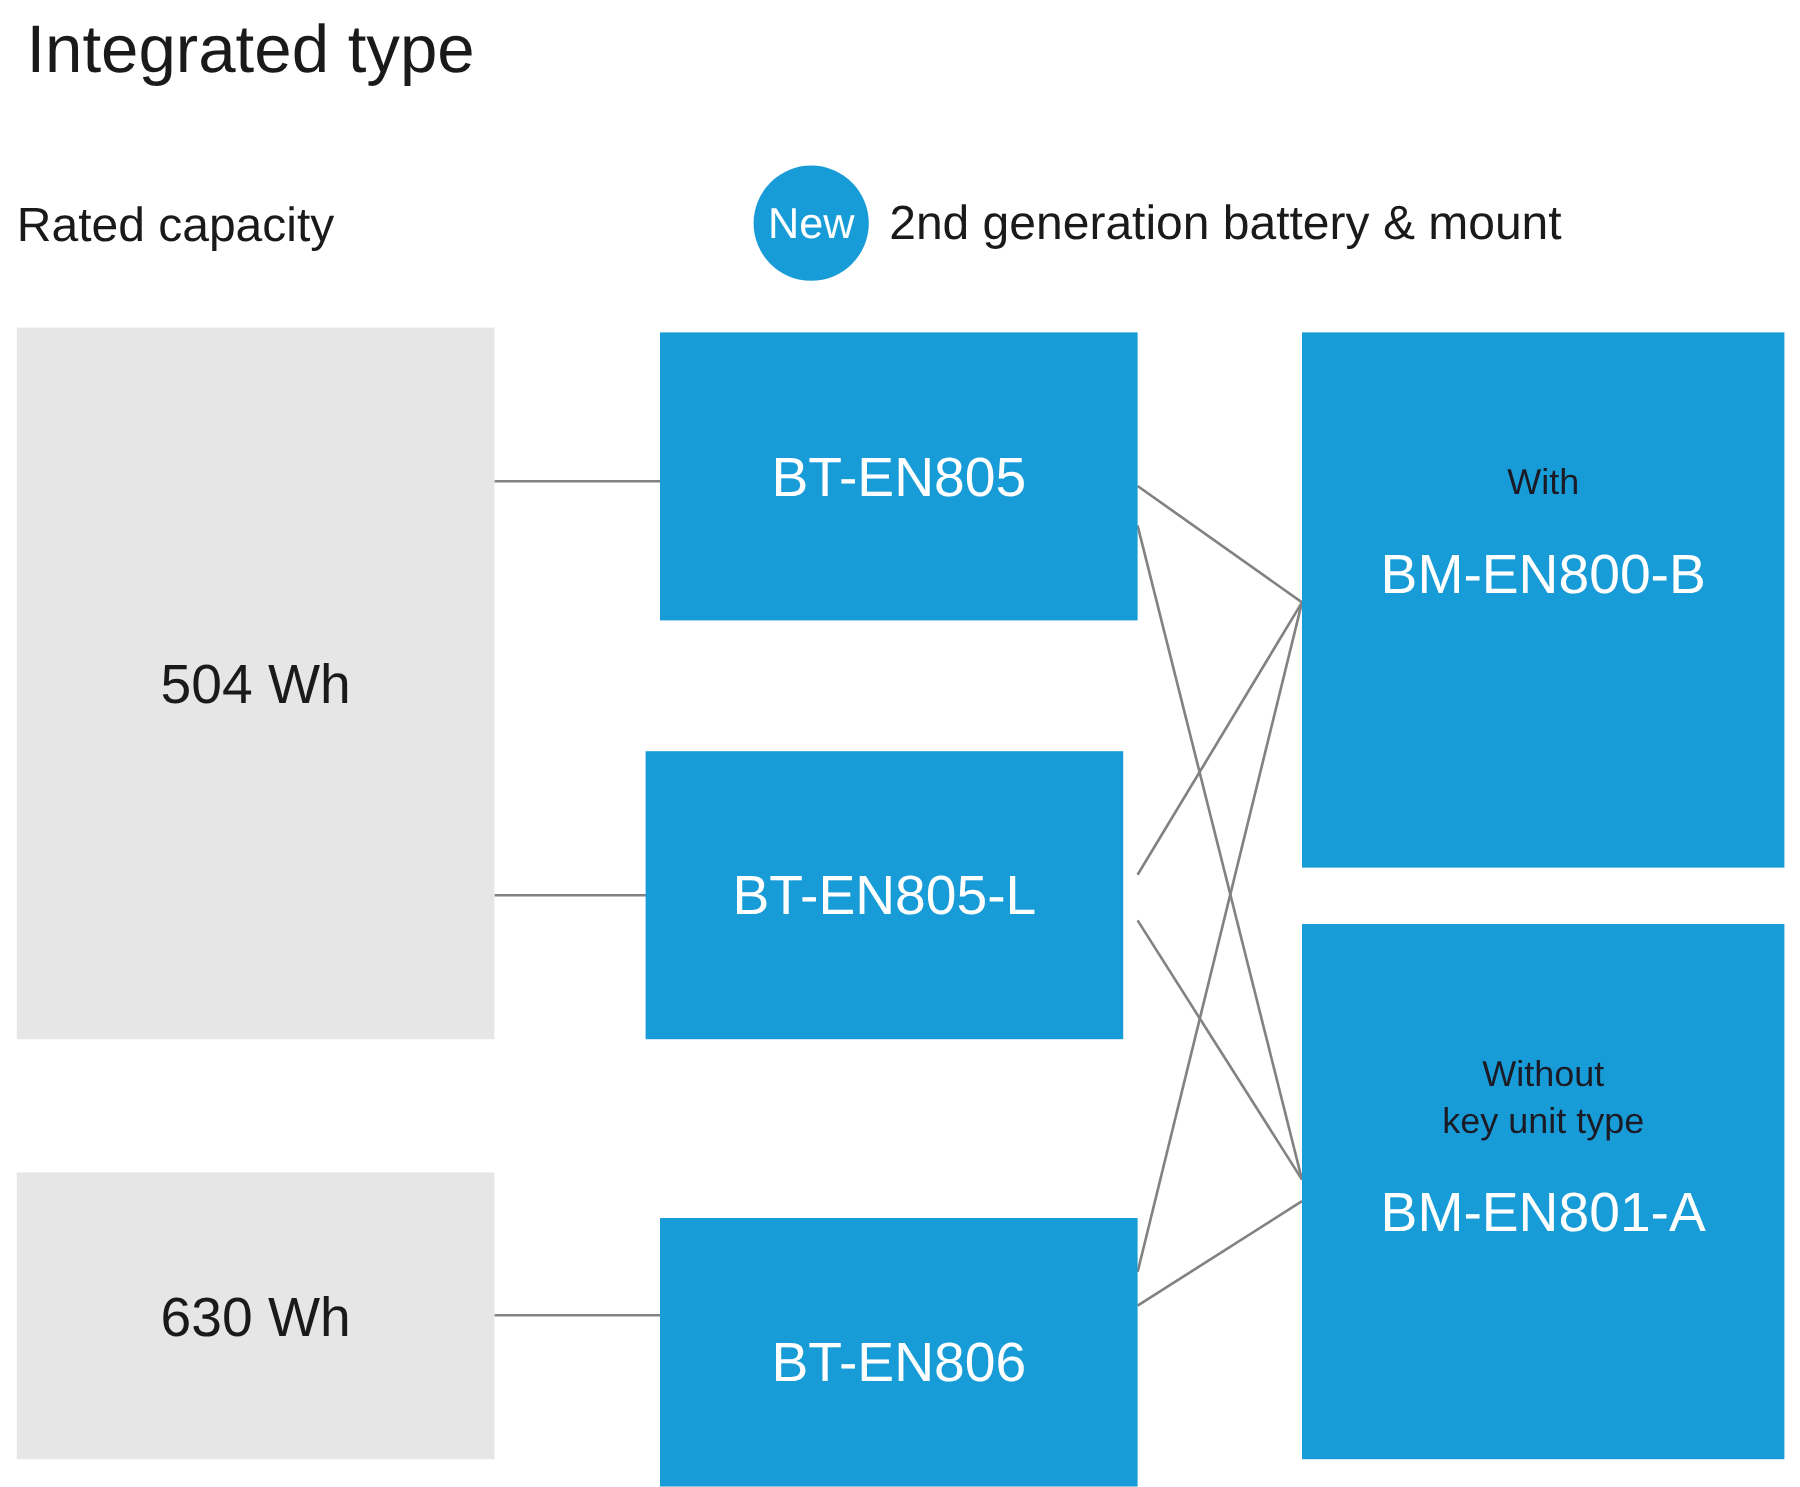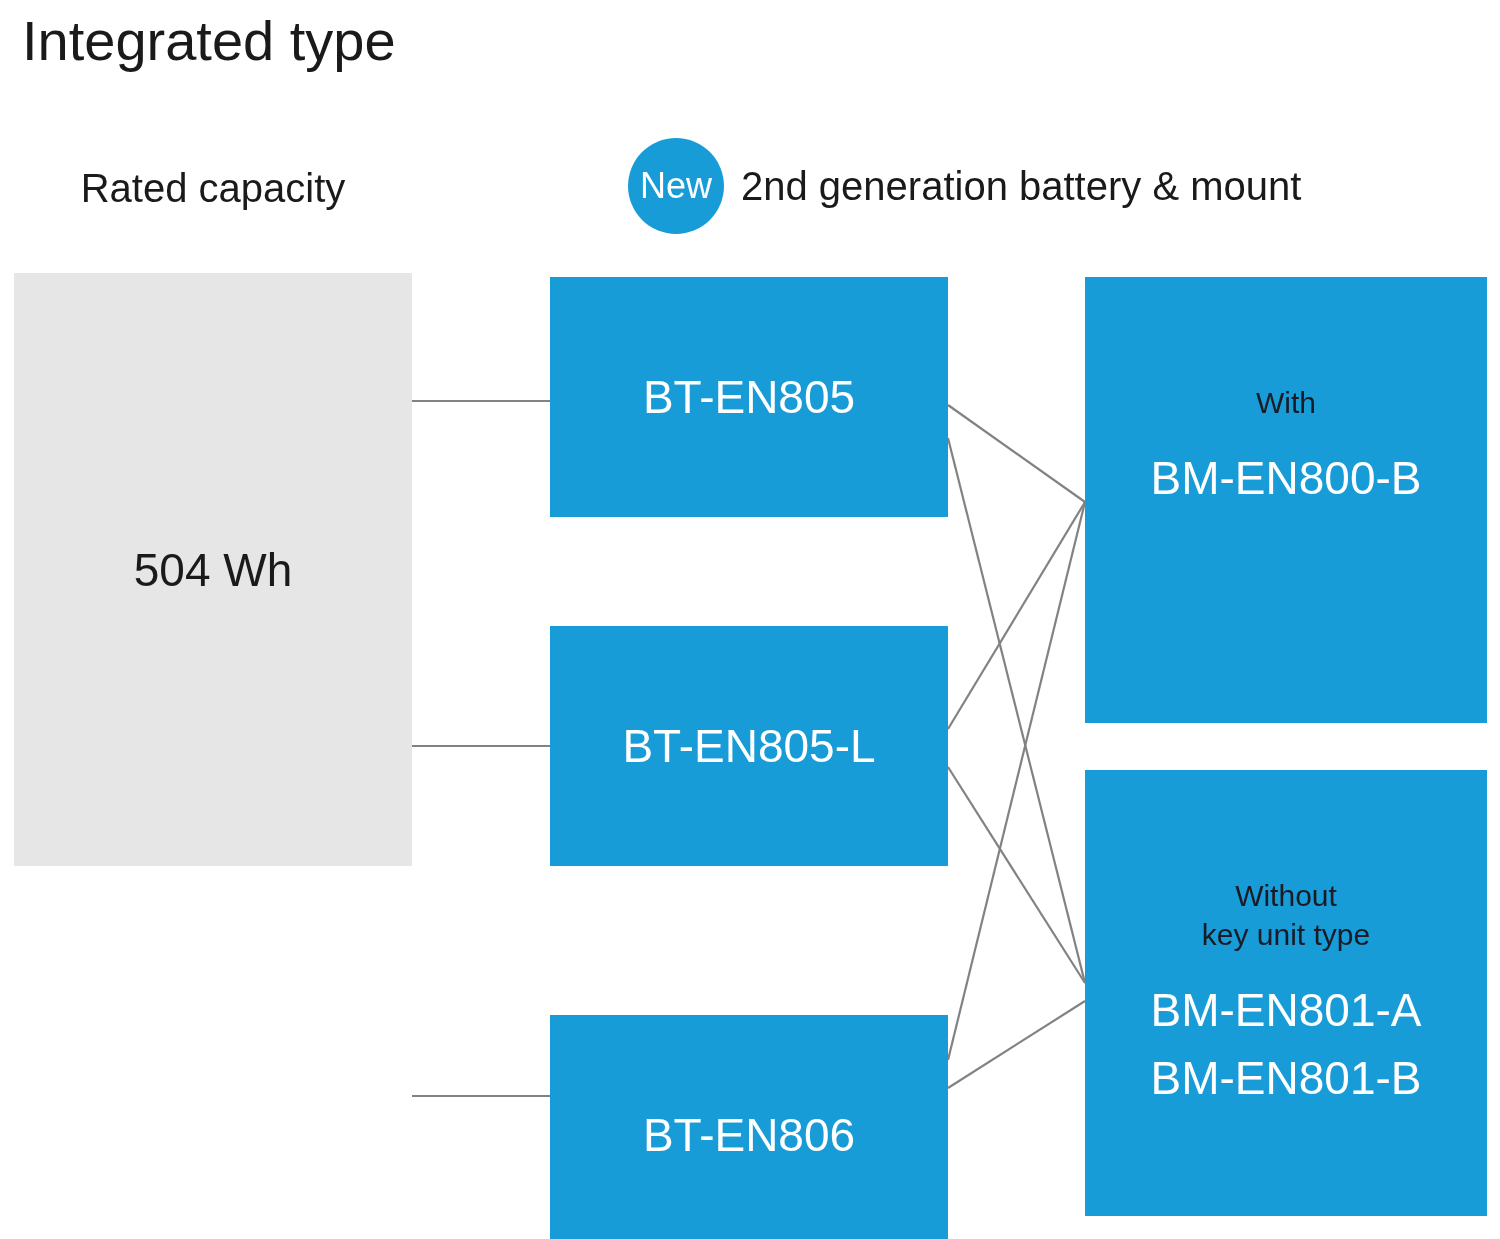--- a/index.html
+++ b/index.html
@@ -19,21 +19,21 @@
     background:#fff;
     overflow:hidden;
   }
   .page-title{
     position:absolute;left:22px;top:8px;
     font-size:56px;font-weight:400;color:var(--dark);
     letter-spacing:0px;white-space:nowrap;
   }
   .rated-label{
     position:absolute;left:14px;top:166px;width:398px;
-    text-align:center;font-size:40px;color:var(--dark);
+    text-align:left;font-size:40px;color:var(--dark);
     line-height:44px;white-space:nowrap;
   }
   .legend{
     position:absolute;left:628px;top:138px;height:96px;
     display:flex;align-items:center;gap:17px;
   }
   .new-badge{
     width:96px;height:96px;border-radius:50%;
     background:var(--blue);
     display:flex;align-items:center;justify-content:center;
@@ -51,21 +51,21 @@
   }
   svg.connector-layer line{
     stroke:var(--connector);stroke-width:2.2px;
   }
   .box{position:absolute;display:flex;align-items:center;justify-content:center;}
   .gray-box{background:var(--light-gray);color:var(--dark);font-size:46px;}
   .blue-box{background:var(--blue);color:var(--white);font-size:46px;}
   .cap-504{left:14px;top:273px;width:398px;height:593px;}
   .cap-630{left:14px;top:977px;width:398px;height:239px;}
   .bat-805{left:550px;top:277px;width:398px;height:240px;}
-  .bat-805l{left:550px;top:626px;width:398px;height:240px;}
+  .bat-805l{left:538px;top:626px;width:398px;height:240px;}
   .bat-806{left:550px;top:1015px;width:398px;height:239px;}
   .mount-box{
     position:absolute;width:402px;height:446px;
     background:var(--blue);
     display:flex;flex-direction:column;align-items:center;
     padding-top:106px;
   }
   .mount-with{left:1085px;top:277px;}
   .mount-without{left:1085px;top:770px;}
   .mount-heading{
@@ -101,20 +101,23 @@
       <line x1="948" y1="438" x2="1085" y2="983"></line>
       <line x1="948" y1="729" x2="1085" y2="502"></line>
       <line x1="948" y1="767" x2="1085" y2="983"></line>
       <line x1="948" y1="1060" x2="1085" y2="502"></line>
       <line x1="948" y1="1088" x2="1085" y2="1001"></line>
     </svg>
 
   <div class="box gray-box cap-504">
     <span>504 Wh</span>
   </div>
+  <div class="box gray-box cap-630">
+    <span>630 Wh</span>
+  </div>
 
   <div class="box blue-box bat-805">
     <span>BT-EN805</span>
   </div>
   <div class="box blue-box bat-805l">
     <span>BT-EN805-L</span>
   </div>
   <div class="box blue-box bat-806">
     <span>BT-EN806</span>
   </div>
@@ -128,17 +131,16 @@
     </div>
   </div>
 
   <div class="mount-box mount-without">
     <div class="mount-heading">
       <div>Without</div>
       <div>key unit type</div>
     </div>
     <div class="mount-models">
       <div>BM-EN801-A</div>
-      <div>BM-EN801-B</div>
     </div>
   </div>
 
 </div>
 
 </body></html>

